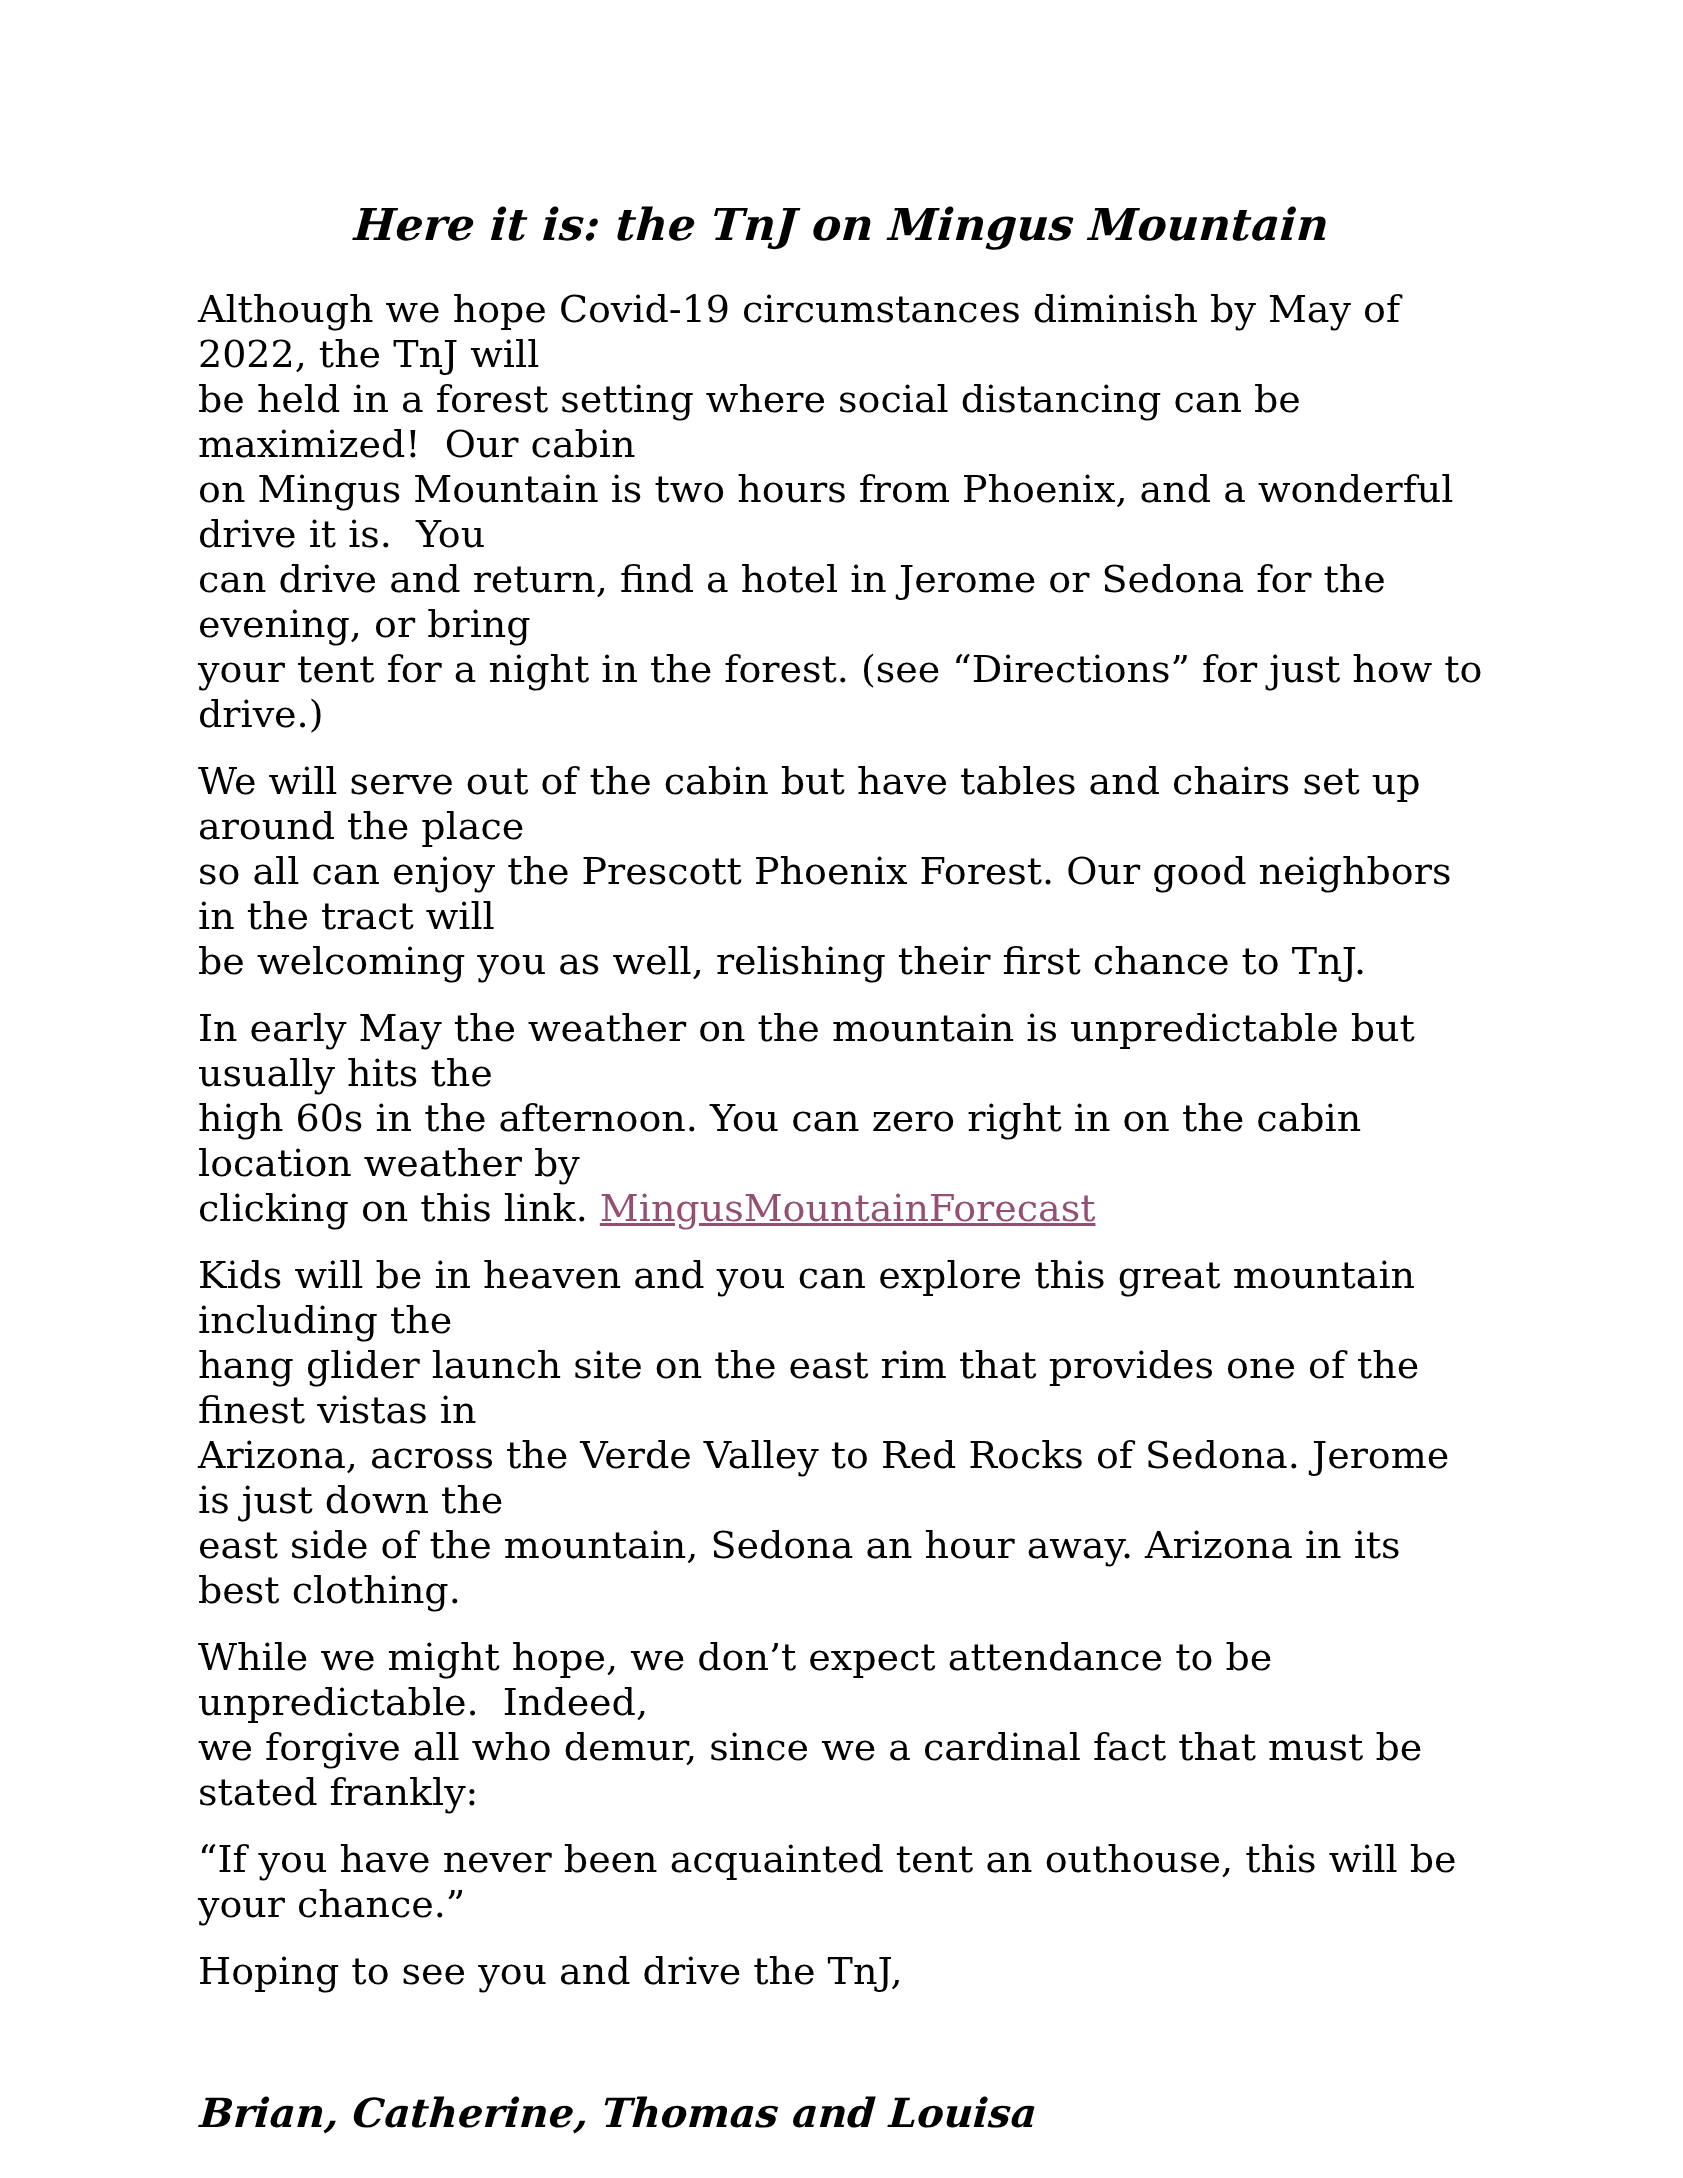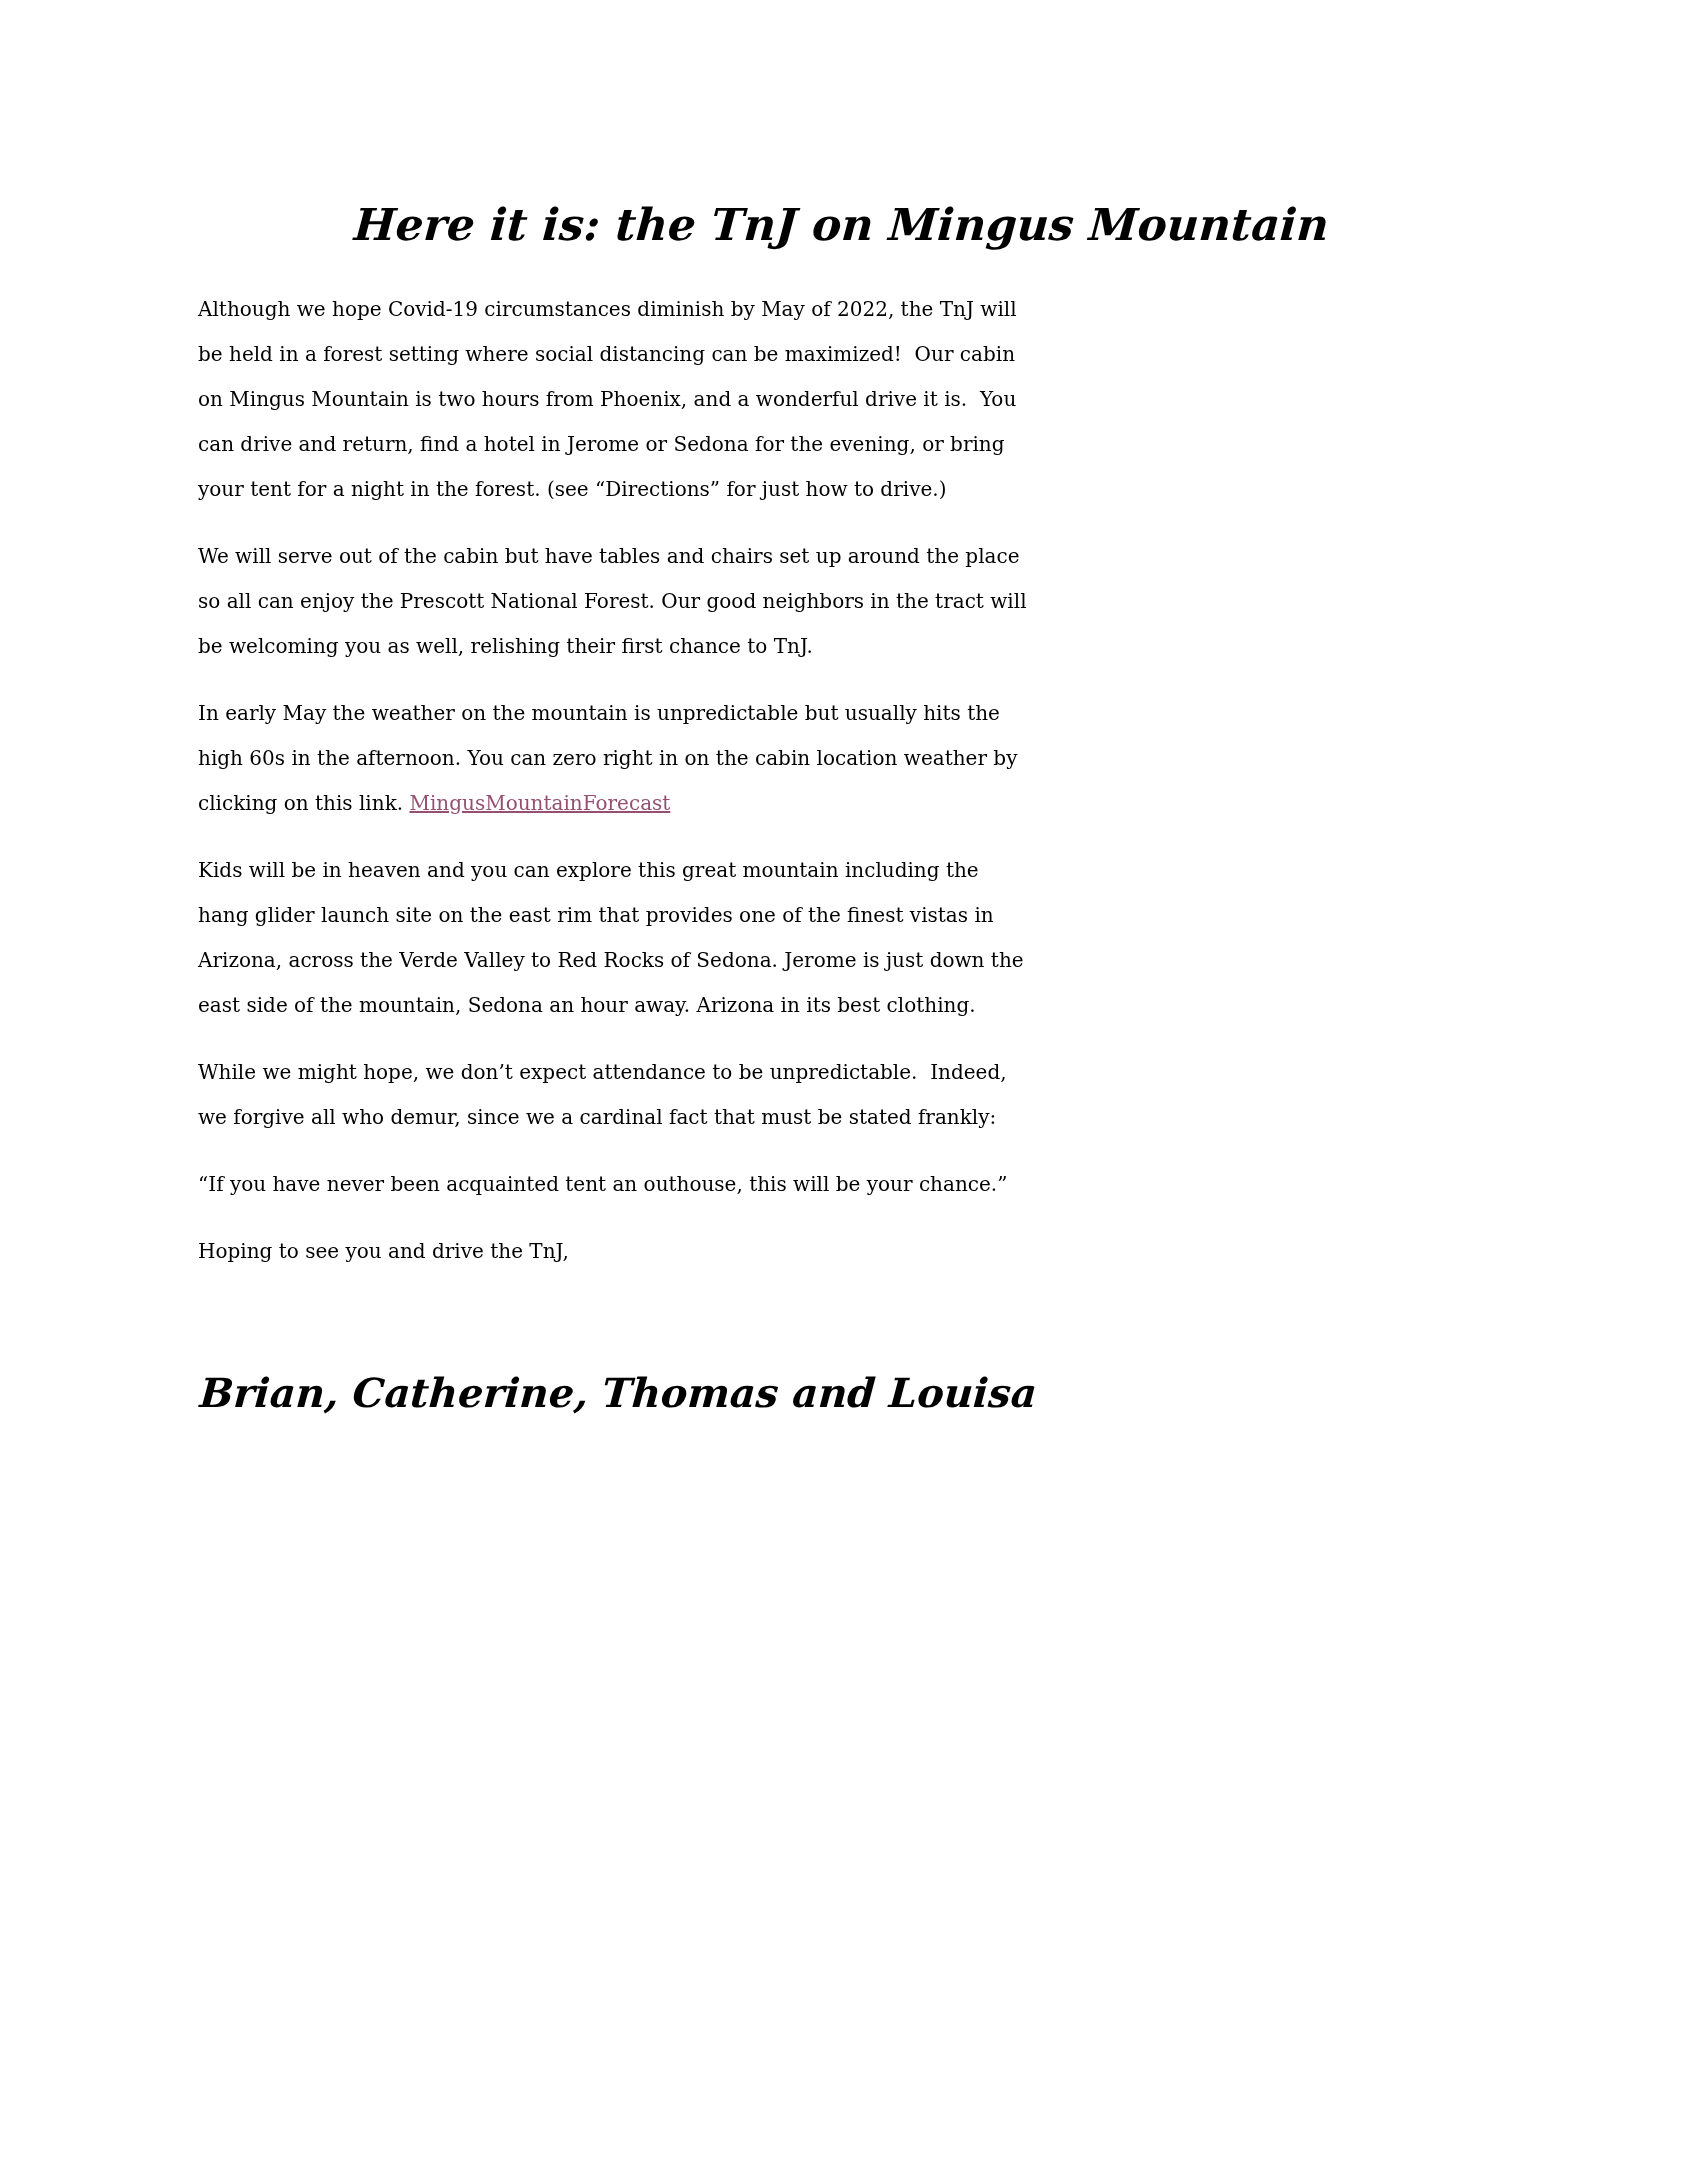--- a/index.html
+++ b/index.html
@@ -26,21 +26,21 @@
     font-style: italic;
     font-weight: bold;
     font-size: 44px;
     line-height: 61px;
     text-align: center;
     margin: 0 0 32px 0;
     transform: skewX(-4deg);
   }
   .par {
     font-family: "DejaVu Serif", serif;
-    font-size: 20px;
+    font-size: 38px;
     line-height: 45px;
     margin: 0 0 22px 0;
     white-space: pre-wrap;
   }
   .forecast-link {
     color: #954F72;
     text-decoration: underline;
     text-decoration-color: #954F72;
     cursor: pointer;
     text-align: right;
@@ -64,21 +64,21 @@
 
     <div class="doc-title">Here it is: the TnJ on Mingus Mountain</div>
 
     <p class="par">Although we hope Covid-19 circumstances diminish by May of 2022, the TnJ will
 be held in a forest setting where social distancing can be maximized!  Our cabin
 on Mingus Mountain is two hours from Phoenix, and a wonderful drive it is.  You
 can drive and return, find a hotel in Jerome or Sedona for the evening, or bring
 your tent for a night in the forest. (see “Directions” for just how to drive.)</p>
 
     <p class="par">We will serve out of the cabin but have tables and chairs set up around the place
-so all can enjoy the Prescott National Forest. Our good neighbors in the tract will
+so all can enjoy the Prescott Phoenix Forest. Our good neighbors in the tract will
 be welcoming you as well, relishing their first chance to TnJ.</p>
 
     <p class="par"><span>In early May the weather on the mountain is unpredictable but usually hits the
 high 60s in the afternoon. You can zero right in on the cabin location weather by
 clicking on this link. </span><a class="forecast-link">MingusMountainForecast</a></p>
 
     <p class="par">Kids will be in heaven and you can explore this great mountain including the
 hang glider launch site on the east rim that provides one of the finest vistas in
 Arizona, across the Verde Valley to Red Rocks of Sedona. Jerome is just down the
 east side of the mountain, Sedona an hour away. Arizona in its best clothing.</p>

